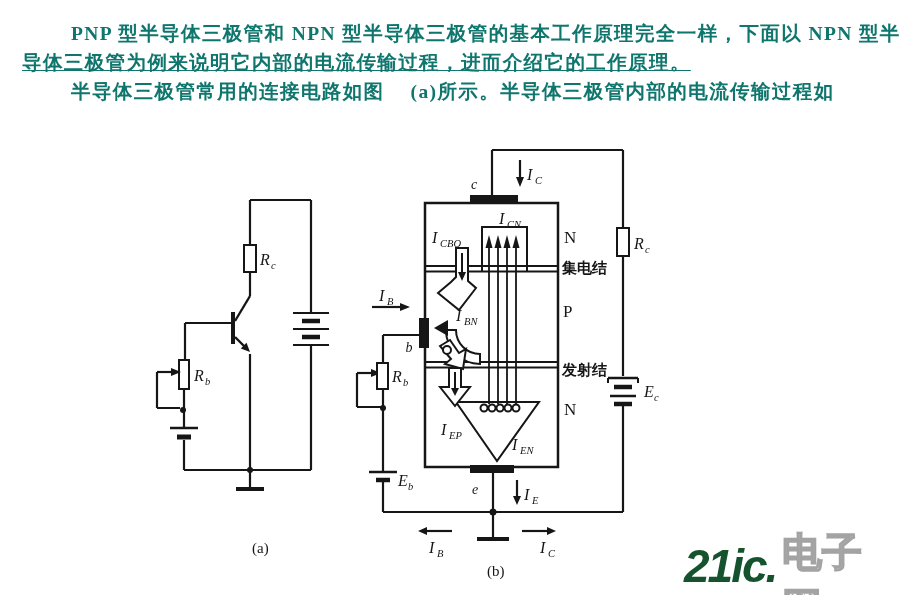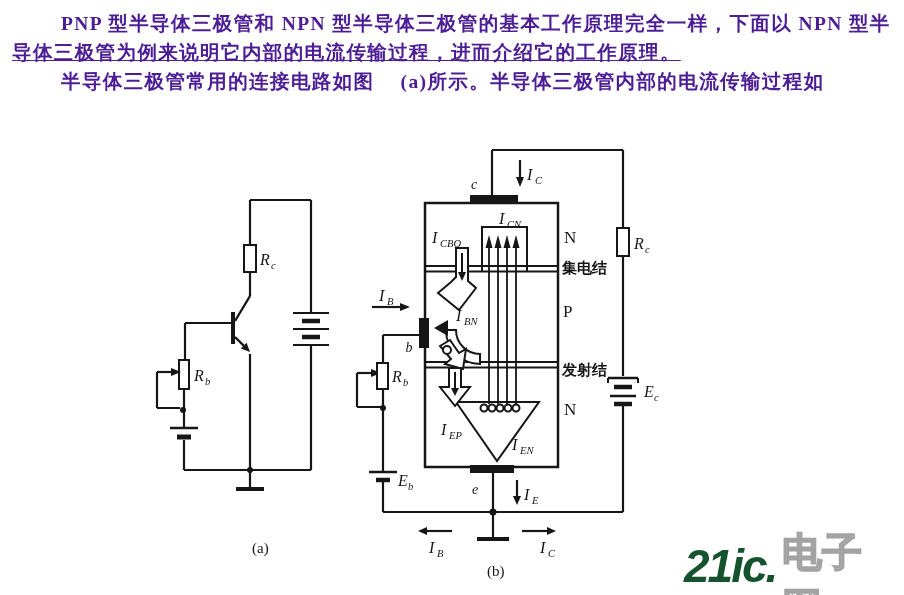--- a/index.html
+++ b/index.html
@@ -1,19 +1,19 @@
 <!DOCTYPE html>
 <html><head>
 <meta charset="utf-8">
 <style>
   html,body{margin:0;padding:0;background:#ffffff;}
   .page{position:relative;width:904px;height:595px;background:#ffffff;overflow:hidden;
         font-family:"Liberation Serif",serif;color:#161616;}
-  .tline{position:absolute;margin:4px;font-weight:bold;font-size:19.5px;letter-spacing:1.4px;
-         white-space:nowrap;color:#4c1d95;}
+  .tline{position:absolute;margin:14px;font-weight:bold;font-size:19.5px;letter-spacing:1.4px;
+         white-space:nowrap;color:#0f766e;}
   .l1{left:57px;top:6px;}
   .l2{left:8px;top:35px;text-decoration:underline;}
   .l3{left:57px;top:64px;text-align:right;}
   .l4{left:8px;top:93px;}
   .gap1{display:inline-block;width:26px;}
   .gap2{display:inline-block;width:47px;}
   svg.fig{position:absolute;left:0;top:0;width:904px;height:595px;}
   svg .wire{stroke:#161616;stroke-width:2.2;fill:none;}
   svg .thin{stroke:#161616;stroke-width:1.8;fill:none;}
   svg .hollow{fill:#ffffff;stroke:#161616;stroke-width:2;}

